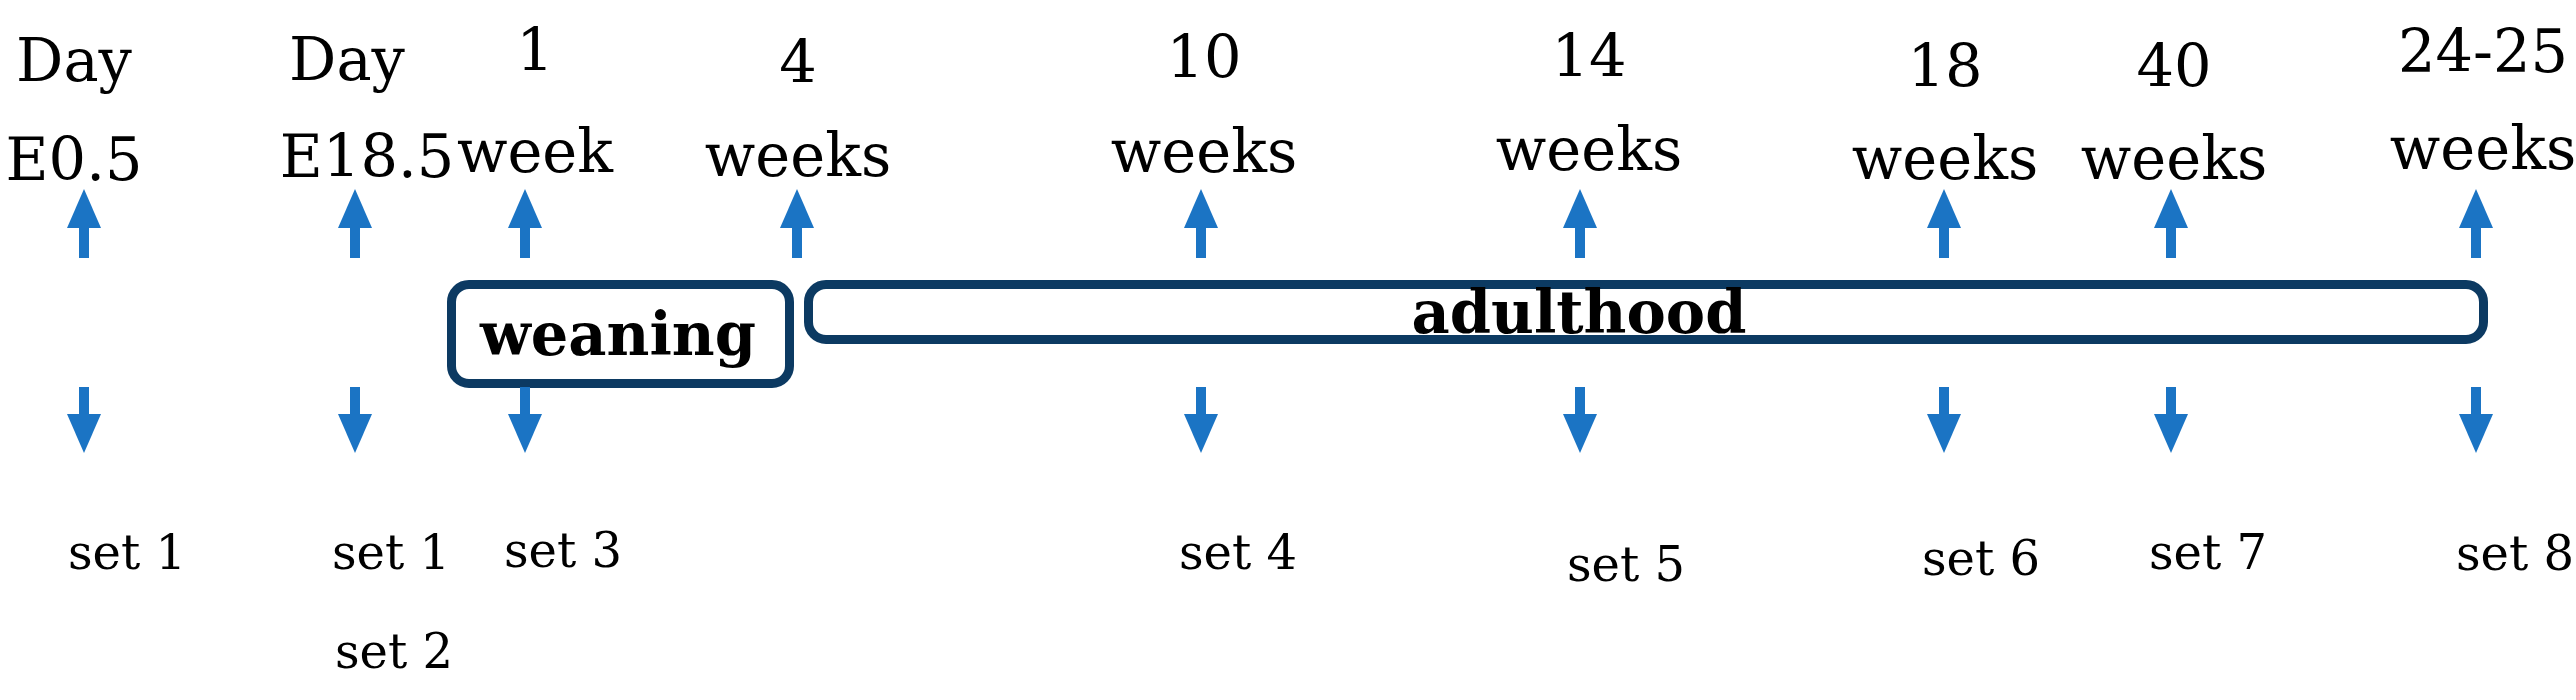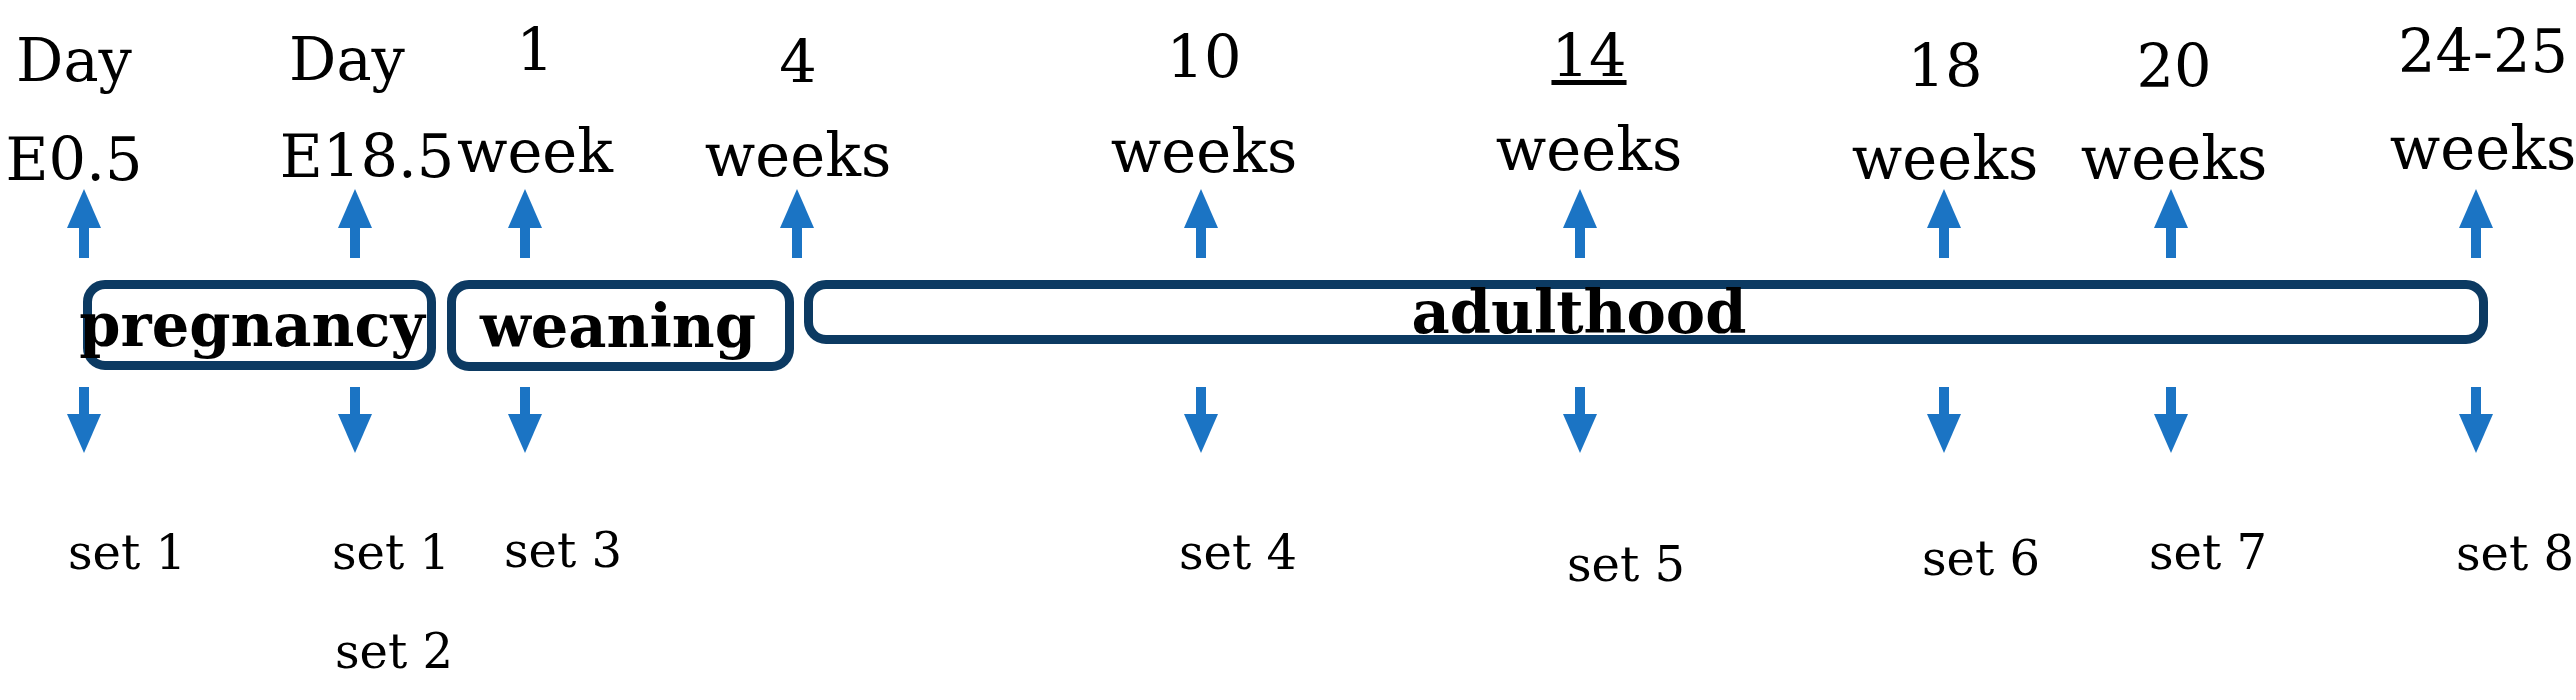--- a/index.html
+++ b/index.html
@@ -74,24 +74,21 @@
     font-weight: bold;
     font-size: 59px;
     line-height: 1;
     white-space: nowrap;
   }
 </style>
 </head>
 <body>
 
 <div id="diagram" style="--bg: #ffffff; --arrow: #1b74c4; --border: #0c3a62; --text: #000000;">
-    <div class="period" style="left: 83px; width: 353px; top: 280px; height: 90px;">
-    <span class="period-label" style="left: 160px;">pregnancy</span>
-  </div>
-    <div class="period" style="left: 447px; width: 347px; top: 280px; height: 91px;">
+    <div class="period" style="left: 447px; width: 347px; top: 280px; height: 108px;">
     <span class="period-label" style="left: 162px;">weaning</span>
   </div>
     <div class="period" style="left: 804px; width: 1684px; top: 280px; height: 64px;">
     <span class="period-label" style="left: 766px;">adulthood</span>
   </div>
     <div class="timepoint-group">
     <div class="tp-label tp-line1" style="left: 74px; top: 31px;">Day</div>
     <div class="tp-label tp-line2" style="left: 74px; top: 130px;">E0.5</div>
     <div class="arrow up" style="left: 84px; top: 189px;">
       <div class="head-up"></div>
@@ -146,21 +143,21 @@
       <div class="head-up"></div>
       <div class="stem-up"></div>
     </div>
     <div class="arrow down" style="left: 1201px; top: 387px;">
       <div class="stem-down"></div>
       <div class="head-down"></div>
     </div>
   </div>
     <div class="set-label" style="left: 1195px; top: 528px;">set 4</div>
     <div class="timepoint-group">
-    <div class="tp-label tp-line1" style="left: 1589px; top: 27px; text-decoration: underline;">14</div>
+    <div class="tp-label tp-line1" style="left: 1589px; top: 27px;">14</div>
     <div class="tp-label tp-line2" style="left: 1589px; top: 120px;">weeks</div>
     <div class="arrow up" style="left: 1580px; top: 189px;">
       <div class="head-up"></div>
       <div class="stem-up"></div>
     </div>
     <div class="arrow down" style="left: 1580px; top: 387px;">
       <div class="stem-down"></div>
       <div class="head-down"></div>
     </div>
   </div>
@@ -172,21 +169,21 @@
       <div class="head-up"></div>
       <div class="stem-up"></div>
     </div>
     <div class="arrow down" style="left: 1944px; top: 387px;">
       <div class="stem-down"></div>
       <div class="head-down"></div>
     </div>
   </div>
     <div class="set-label" style="left: 1938px; top: 534px;">set 6</div>
     <div class="timepoint-group">
-    <div class="tp-label tp-line1" style="left: 2174px; top: 37px;">20</div>
+    <div class="tp-label tp-line1" style="left: 2174px; top: 37px;">40</div>
     <div class="tp-label tp-line2" style="left: 2174px; top: 129px;">weeks</div>
     <div class="arrow up" style="left: 2171px; top: 189px;">
       <div class="head-up"></div>
       <div class="stem-up"></div>
     </div>
     <div class="arrow down" style="left: 2171px; top: 387px;">
       <div class="stem-down"></div>
       <div class="head-down"></div>
     </div>
   </div>

